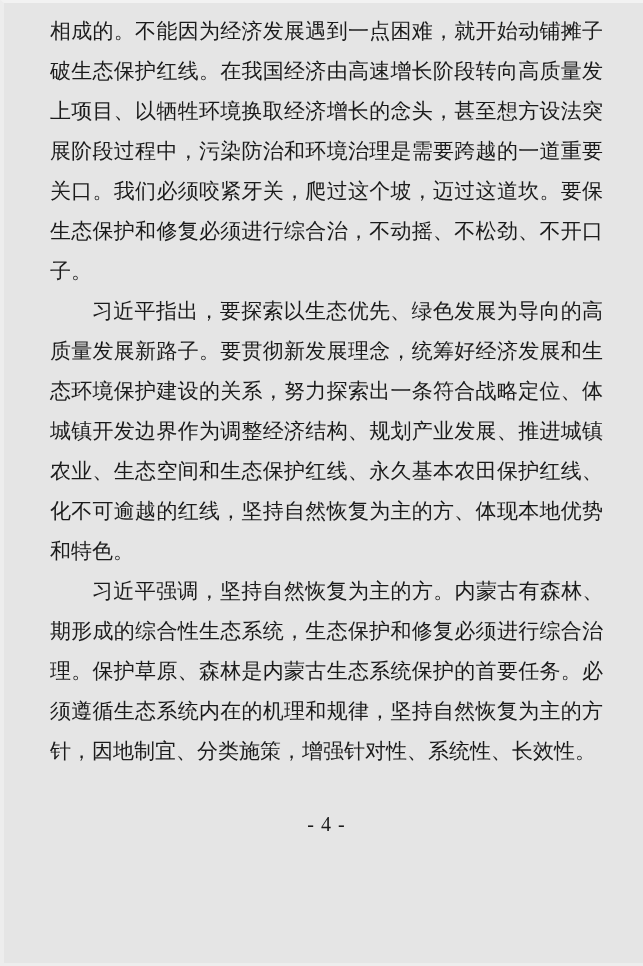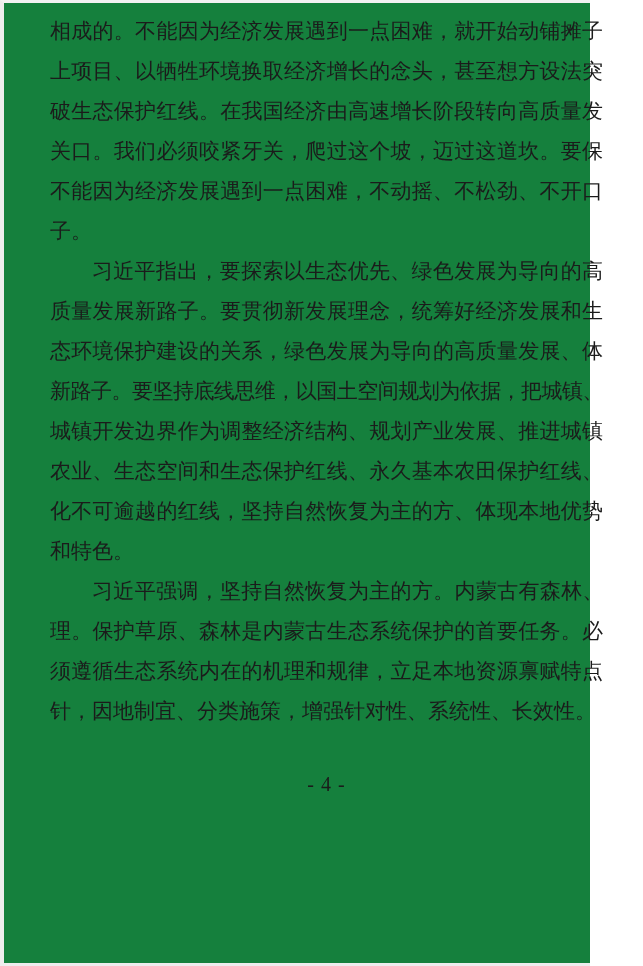--- a/index.html
+++ b/index.html
@@ -9,23 +9,23 @@
   }
   body {
     width: 643px;
     height: 966px;
     overflow: hidden;
     font-family: "Liberation Serif", "DejaVu Serif", serif;
     color: #1b1b1b;
   }
   .page {
     box-sizing: border-box;
-    width: 590px;
+    width: 643px;
     height: 966px;
-    background: #15803d;
+    background: #e5e5e5;
     border-left: 4px solid #ededed;
     border-top: 3px solid #f2f2f2;
     border-bottom: 3px solid #ededed;
     padding: 8px 40px 0 46px;
   }
   .text-block {
     width: 553px;
   }
   .para {
     margin: 0;
@@ -62,42 +62,43 @@
   }
 </style>
 </head>
 <body>
 
 <div class="page">
   <div class="text-block">
 
     <p class="para">
       <span class="line">相成的。不能因为经济发展遇到一点困难，就开始动铺摊子</span>
+      <span class="line">破生态保护红线。在我国经济由高速增长阶段转向高质量发</span>
       <span class="line">上项目、以牺牲环境换取经济增长的念头，甚至想方设法突</span>
-      <span class="line">破生态保护红线。在我国经济由高速增长阶段转向高质量发</span>
+      <span class="line">展阶段过程中，污染防治和环境治理是需要跨越的一道重要</span>
       <span class="line">关口。我们必须咬紧牙关，爬过这个坡，迈过这道坎。要保</span>
-      <span class="line">不能因为经济发展遇到一点困难，不动摇、不松劲、不开口</span>
+      <span class="line">生态保护和修复必须进行综合治，不动摇、不松劲、不开口</span>
       <span class="line last">子。</span>
     </p>
 
     <p class="para">
       <span class="line indent">习近平指出，要探索以生态优先、绿色发展为导向的高</span>
       <span class="line">质量发展新路子。要贯彻新发展理念，统筹好经济发展和生</span>
-      <span class="line">态环境保护建设的关系，绿色发展为导向的高质量发展、体</span>
-      <span class="line squeeze">新路子。要坚持底线思维，以国土空间规划为依据，把城镇、</span>
+      <span class="line">态环境保护建设的关系，努力探索出一条符合战略定位、体</span>
       <span class="line">城镇开发边界作为调整经济结构、规划产业发展、推进城镇</span>
       <span class="line">农业、生态空间和生态保护红线、永久基本农田保护红线、</span>
       <span class="line">化不可逾越的红线，坚持自然恢复为主的方、体现本地优势</span>
       <span class="line last">和特色。</span>
     </p>
 
     <p class="para">
       <span class="line indent squeeze">习近平强调，坚持自然恢复为主的方。内蒙古有森林、</span>
+      <span class="line">期形成的综合性生态系统，生态保护和修复必须进行综合治</span>
       <span class="line">理。保护草原、森林是内蒙古生态系统保护的首要任务。必</span>
-      <span class="line">须遵循生态系统内在的机理和规律，立足本地资源禀赋特点</span>
+      <span class="line">须遵循生态系统内在的机理和规律，坚持自然恢复为主的方</span>
       <span class="line last">针，因地制宜、分类施策，增强针对性、系统性、长效性。</span>
     </p>
 
   </div>
 
   <div class="footer">
     <span class="page-number">- 4 -</span>
   </div>
 </div>
 

